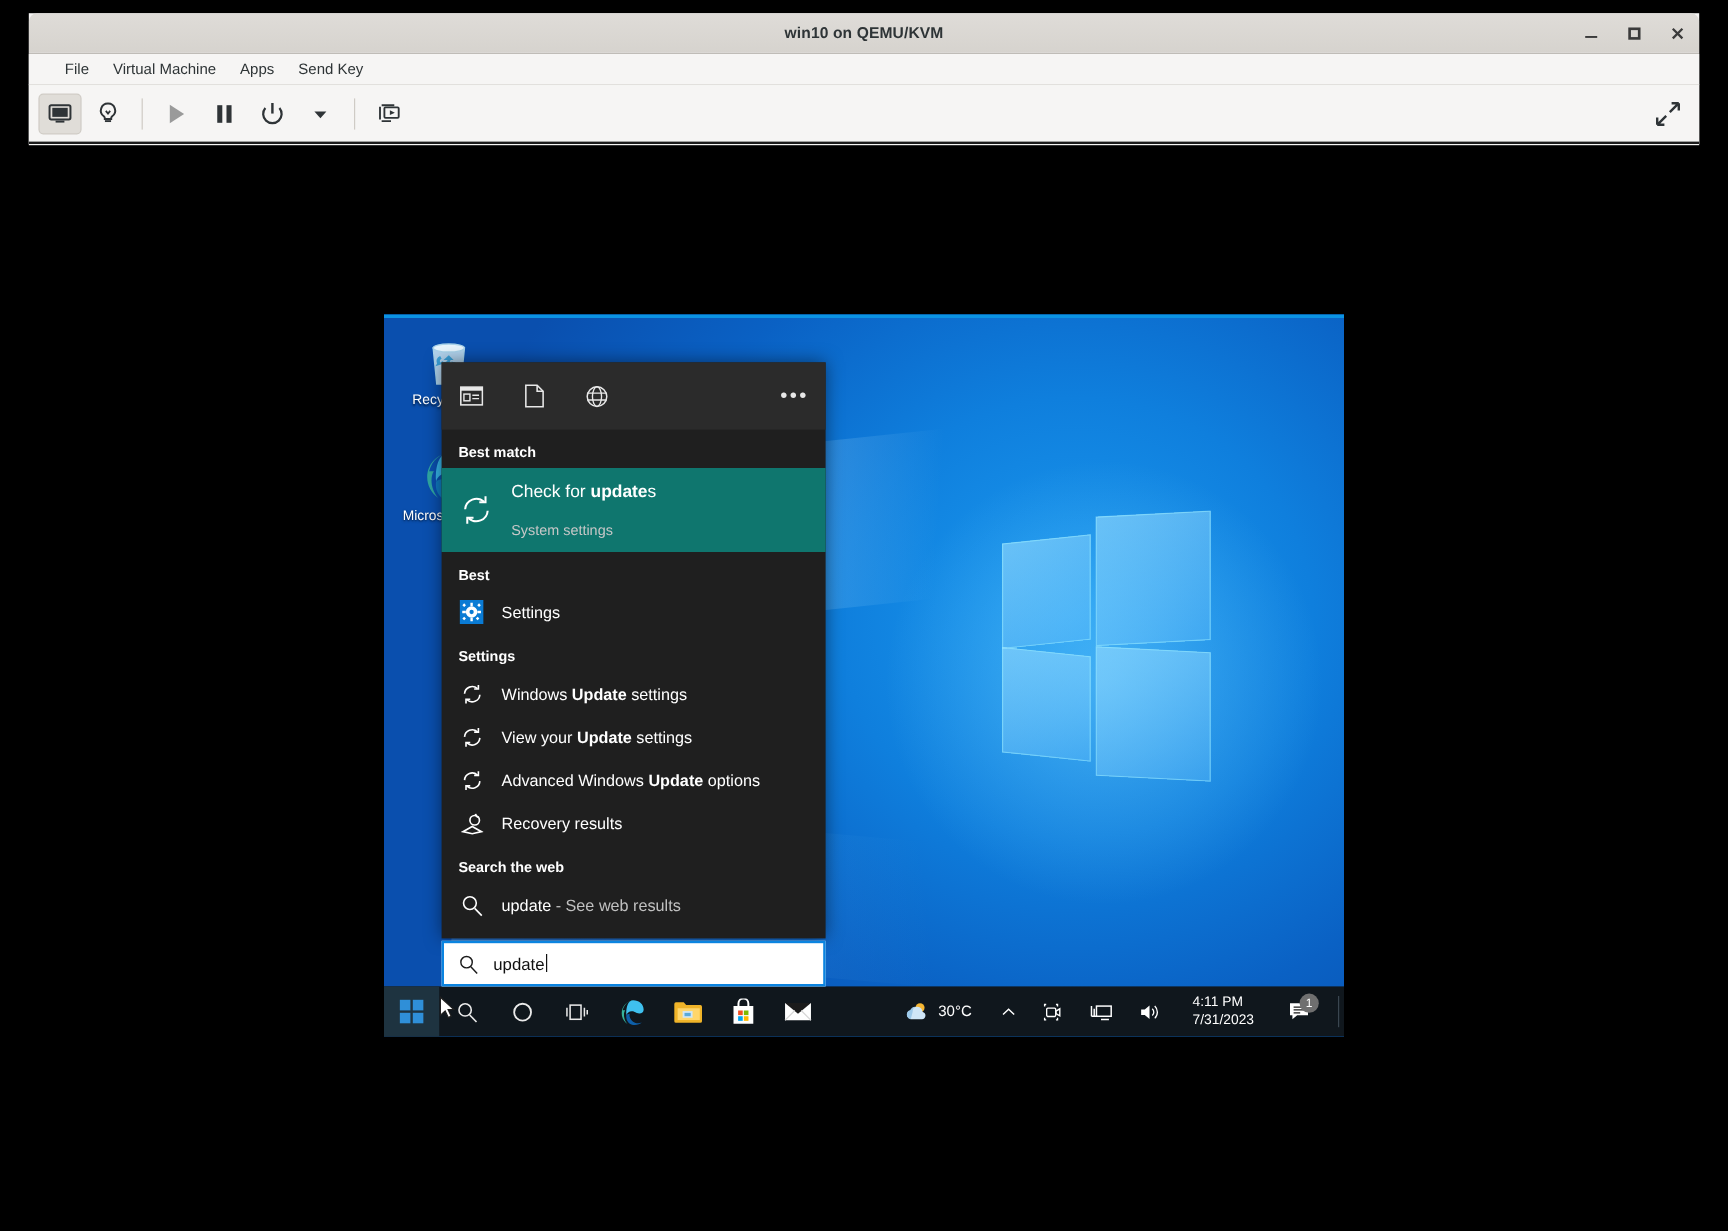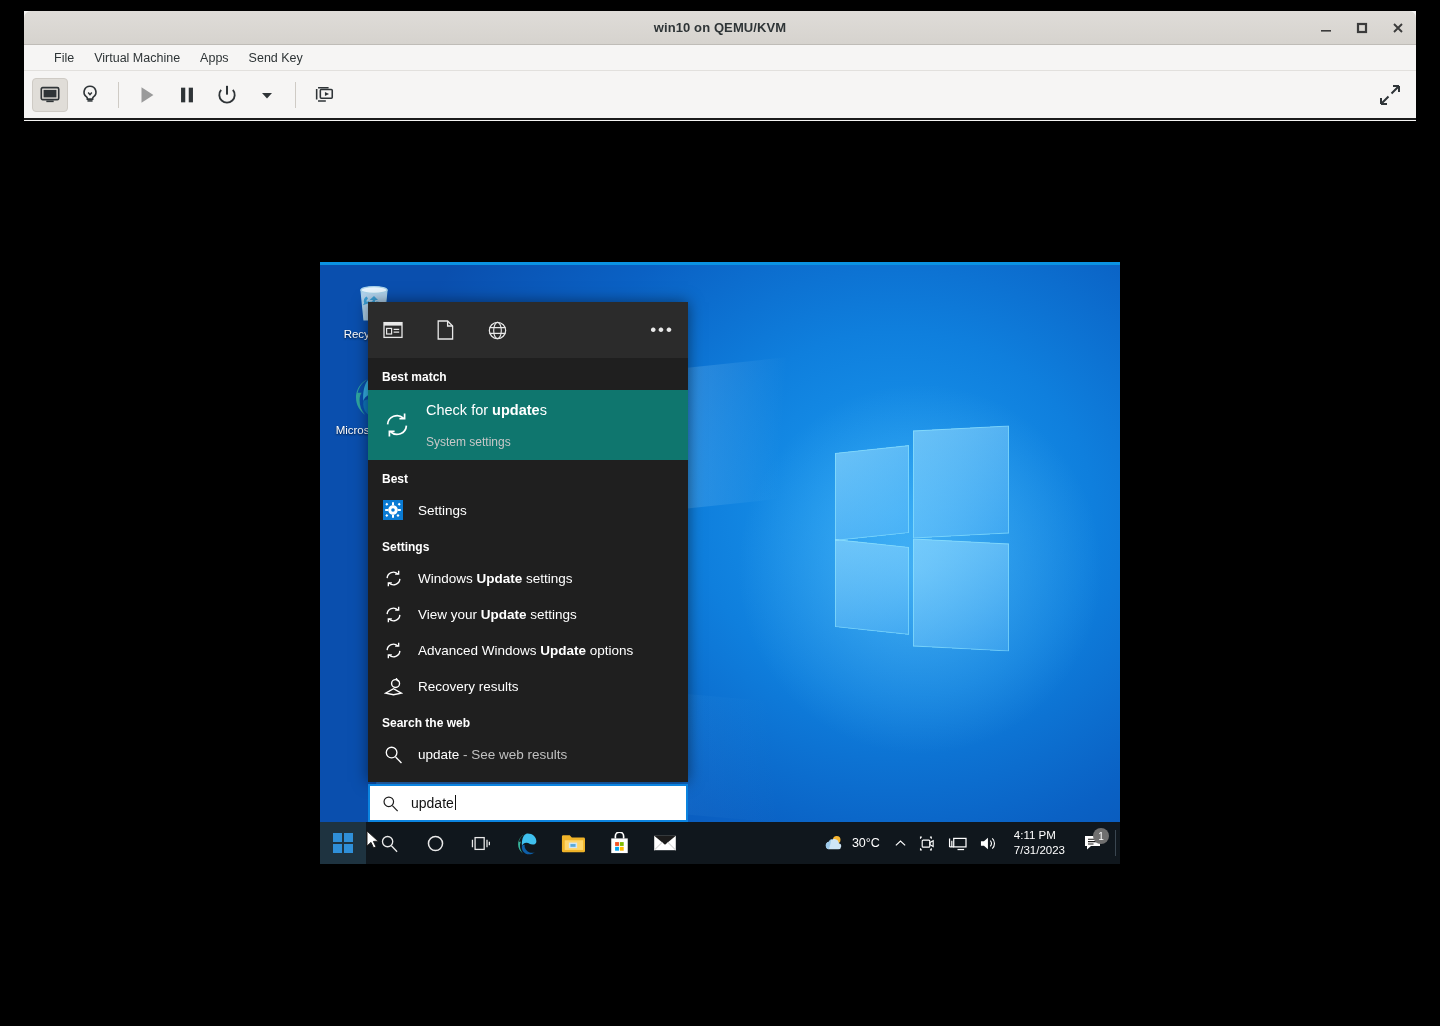--- a/index.html
+++ b/index.html
@@ -163,21 +163,21 @@
   .taskbar {
     position: absolute; left: 0; bottom: 0; width: 100%; height: 42px;
     background: #10171d;
     display: flex; align-items: center;
   }
   .start-btn {
     width: 46px; height: 42px; display:flex; align-items:center; justify-content:center;
     background: #1e3340;
   }
   .tb-icon { width: 46px; height: 42px; display:flex; align-items:center; justify-content:center; }
-  .tray { margin-left: auto; display:flex; align-items:center; height:42px; padding-right: 4px; gap: 0; }
+  .tray { margin-left: auto; display:flex; align-items:center; height:42px; padding-right: 4px; gap: 10px; }
   .tray-item { display:flex; align-items:center; justify-content:center; height: 42px; padding: 0 6px; color:#fff; }
   .weather { display:flex; align-items:center; gap:7px; color:#fff; font-size:12.5px; padding: 0 8px 0 10px;}
   .clock { color:#fff; font-size:11.5px; line-height:15px; text-align:left; padding: 0 10px; }
   .notif { position: relative; padding: 0 10px 0 8px; display:flex; align-items:center; }
   .notif-badge {
     position:absolute; right: 4px; bottom: 8px;
     width: 16px; height:16px; border-radius: 50%;
     background:#6f6f6f; color:#fff; font-size:10px;
     display:flex; align-items:center; justify-content:center;
   }

